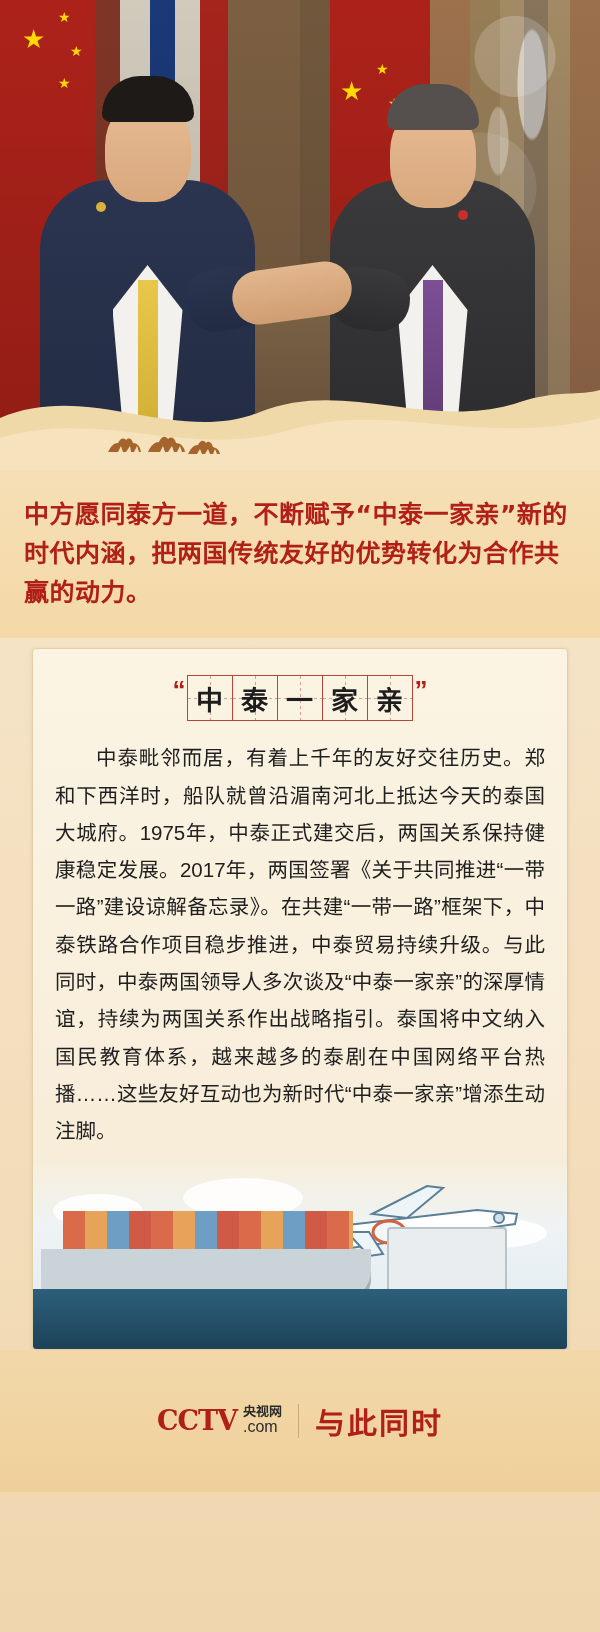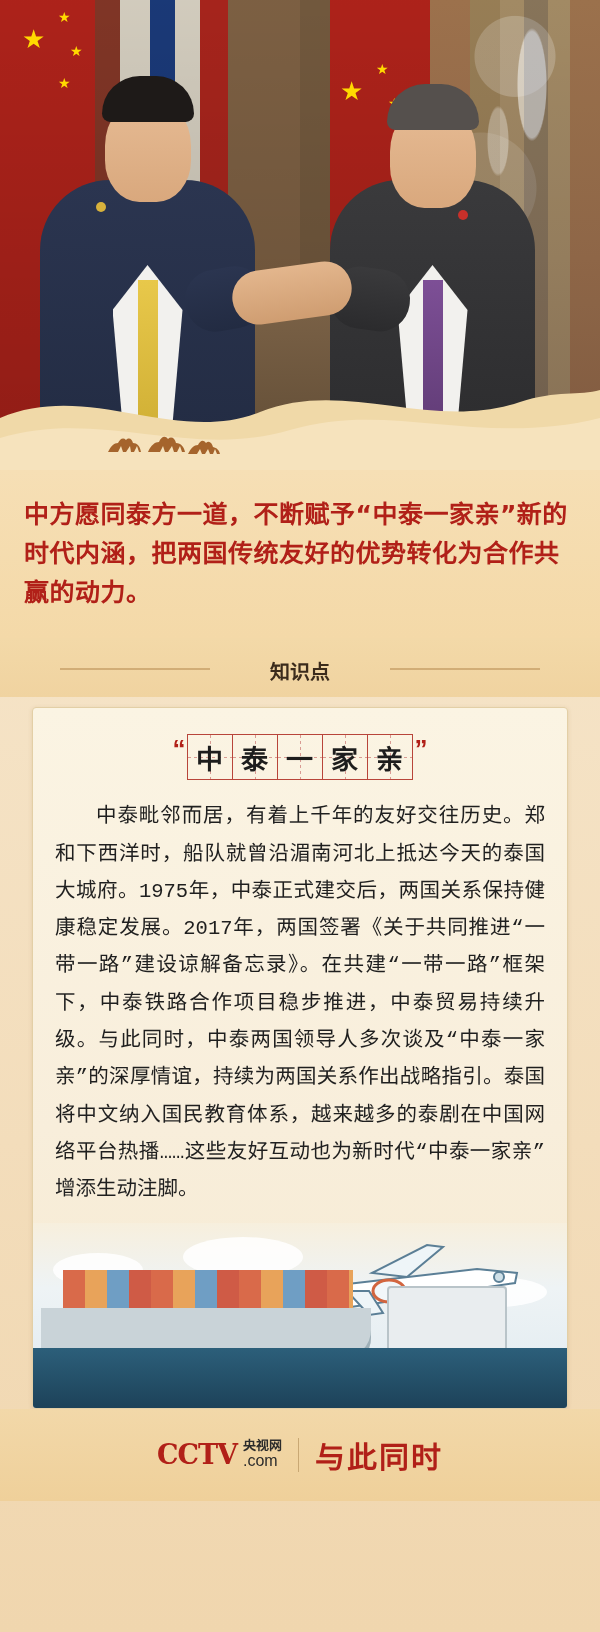--- a/index.html
+++ b/index.html
@@ -190,21 +190,21 @@
   }
   .cell:before { left:0; right:0; top:50%; height:1px; background-image: repeating-linear-gradient(90deg,#d99b93 0 3px, transparent 3px 6px); }
   .cell:after { top:0; bottom:0; left:50%; width:1px; background-image: repeating-linear-gradient(180deg,#d99b93 0 3px, transparent 3px 6px); }
   .cell span {
     position:relative; z-index:2;
     font-family:"DejaVu Serif","Liberation Serif",serif;
     font-size:27px; color:#1d1d1d; font-weight:700;
   }
 
   .body-text {
-    font-family: Liberation Mono, monospace;
+    font-family: Liberation Sans, sans-serif;
     font-size: 20.5px;
     line-height: 1.82;
     color: #1f1f1f;
     text-align: justify;
     text-indent: 2em;
     padding-bottom: 8px;
   }
 
   
   .illus {
@@ -237,21 +237,21 @@
   .plane {
     position:absolute; right:40px; top:16px; width:250px; height:86px;
   }
   .cloud {
     position:absolute; background:#ffffff; border-radius:50%; opacity:.85;
   }
 
   
   .footer {
     position: relative;
-    height: 92px;
+    height: 142px;
     display:flex; align-items:center; justify-content:center; gap:16px;
     background: linear-gradient(180deg,#f2d8a9 0%, #efd09a 100%);
   }
   .cctv {
     display:flex; align-items:center; gap:6px;
   }
   .cctv-main {
     font-family:"DejaVu Serif","Liberation Serif",serif;
     font-size:27px; font-weight:700; color:#b12018; letter-spacing:-1px;
   }
@@ -313,25 +313,20 @@
         <path d="M148,92 c3,-7 7,-10 11,-10 c2,-5 6,-7 9,-3 c3,-3 7,-1 8,4 c5,0 8,4 9,9 l-3,0 l-2,-6 l-3,6 l-3,0 l-2,-6 l-4,6 l-3,0 l-2,-6 l-3,6 z"></path>
         <path d="M188,94 c3,-6 6,-9 10,-9 c2,-4 5,-6 8,-2 c3,-3 6,0 7,4 c4,1 6,3 7,7 l-3,0 l-2,-5 l-2,5 l-3,0 l-2,-5 l-3,5 l-3,0 l-2,-5 l-3,5 z"></path>
       </g>
     </svg>
   </div>
 
   <div class="quote-wrap">
     <p class="quote">中方愿同泰方一道，不断赋予“中泰一家亲”新的时代内涵，把两国传统友好的优势转化为合作共赢的动力。</p>
   </div>
 
-  <div class="know-head">
-    <span class="line l"></span>
-    <span class="know-title">知识点</span>
-    <span class="line r"></span>
-  </div>
 
   <div class="card">
     <div class="tianzi">
       <span class="q">“</span>
       <div class="cell">
           <span>中</span>
         </div>
       <div class="cell">
           <span>泰</span>
         </div>

